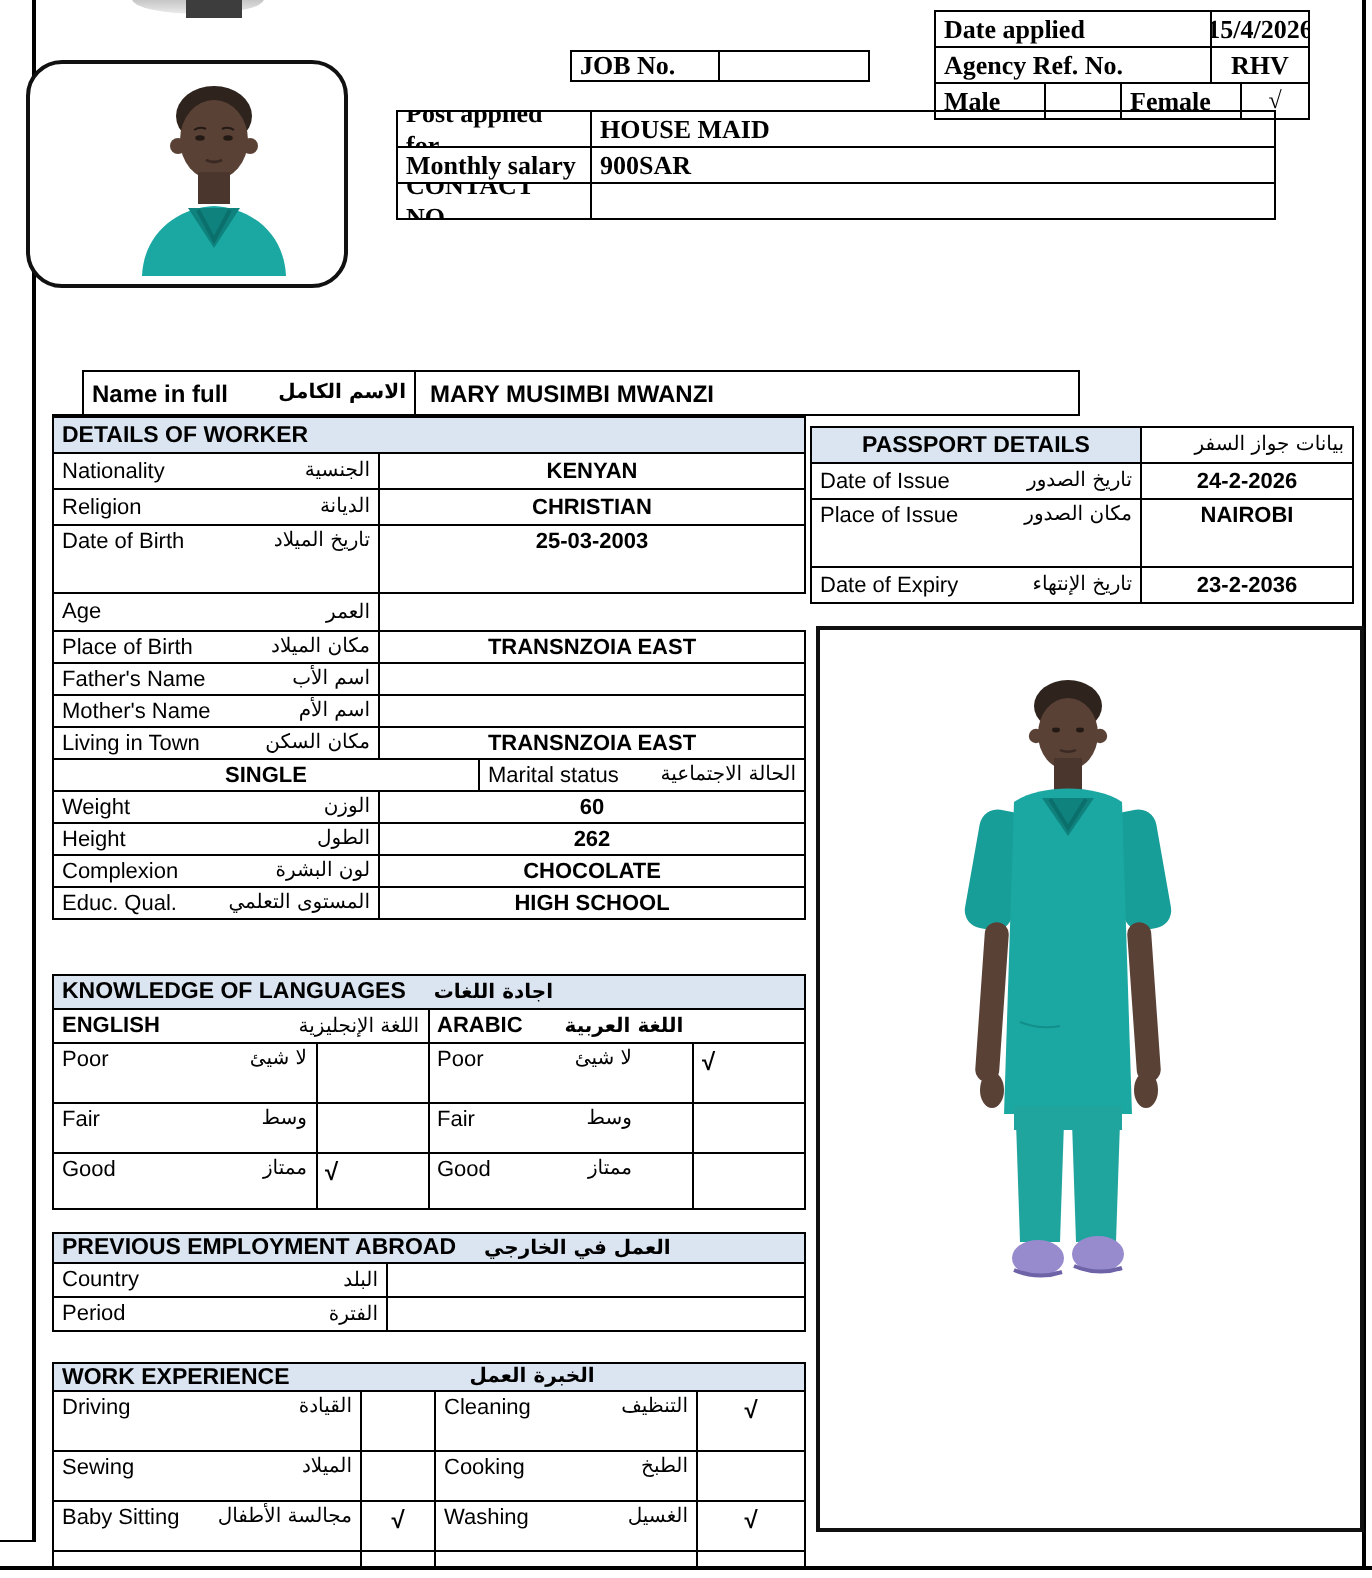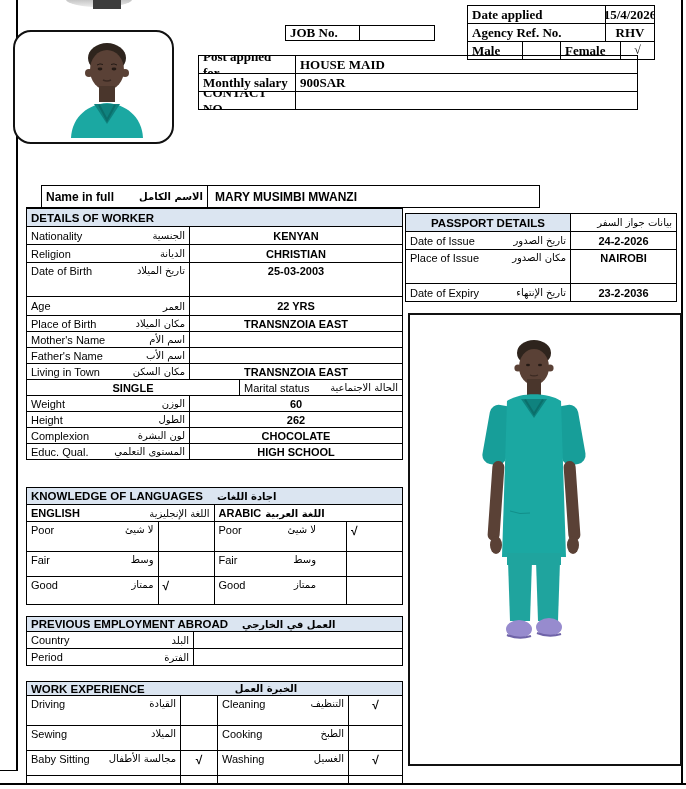--- a/index.html
+++ b/index.html
@@ -179,46 +179,43 @@
         </div>
       <div class="cell val top-al" style="flex:1">
           <span>25-03-2003</span>
         </div>
     </div>
     <div class="row" style="height:19px">
       <div class="cell lbl" style="width:163px">
           <span>Age</span>
           <span class="ar">العمر</span>
         </div>
-      <div class="cell val" style="flex:1">
-          <span>22 YRS</span>
-        </div>
     </div>
     <div class="row" style="height:16px">
       <div class="cell lbl" style="width:163px">
           <span>Place of Birth</span>
           <span class="ar">مكان الميلاد</span>
         </div>
       <div class="cell val" style="flex:1">
           <span>TRANSNZOIA EAST</span>
         </div>
     </div>
     <div class="row" style="height:16px">
       <div class="cell lbl" style="width:163px">
+          <span>Father's Name</span>
+          <span class="ar">اسم الأب</span>
+        </div>
+      <div class="cell val" style="flex:1">
+          <span></span>
+        </div>
+    </div>
+    <div class="row" style="height:16px">
+      <div class="cell lbl" style="width:163px">
           <span>Mother's Name</span>
           <span class="ar">اسم الأم</span>
-        </div>
-      <div class="cell val" style="flex:1">
-          <span></span>
-        </div>
-    </div>
-    <div class="row" style="height:16px">
-      <div class="cell lbl" style="width:163px">
-          <span>Father's Name</span>
-          <span class="ar">اسم الأب</span>
         </div>
       <div class="cell val" style="flex:1">
           <span></span>
         </div>
     </div>
     <div class="row" style="height:16px">
       <div class="cell lbl" style="width:163px">
           <span>Living in Town</span>
           <span class="ar">مكان السكن</span>
         </div>
@@ -379,21 +376,21 @@
               <span>Good</span>
               <span class="ar">ممتاز</span>
             </div>
           <div class="cell top-al" style="width:56px">
               <span class="chk">√</span>
             </div>
         </div>
       </div>
       <div class="half">
         <div class="row" style="height:17px">
-          <div class="cell gap8" style="flex:1;font-weight:bold;gap:4px">
+          <div class="cell gap8" style="flex:1;font-weight:bold;gap:21px">
             <span>ARABIC</span>
             <span class="ar" style="font-weight:bold">اللغة العربية</span>
           </div>
         </div>
         <div class="row" style="height:30px">
           <div class="cell lbl top-al" style="flex:1;padding-right:30px">
               <span>Poor</span>
               <span class="ar">لا شيئ</span>
             </div>
           <div class="cell top-al" style="width:56px">

